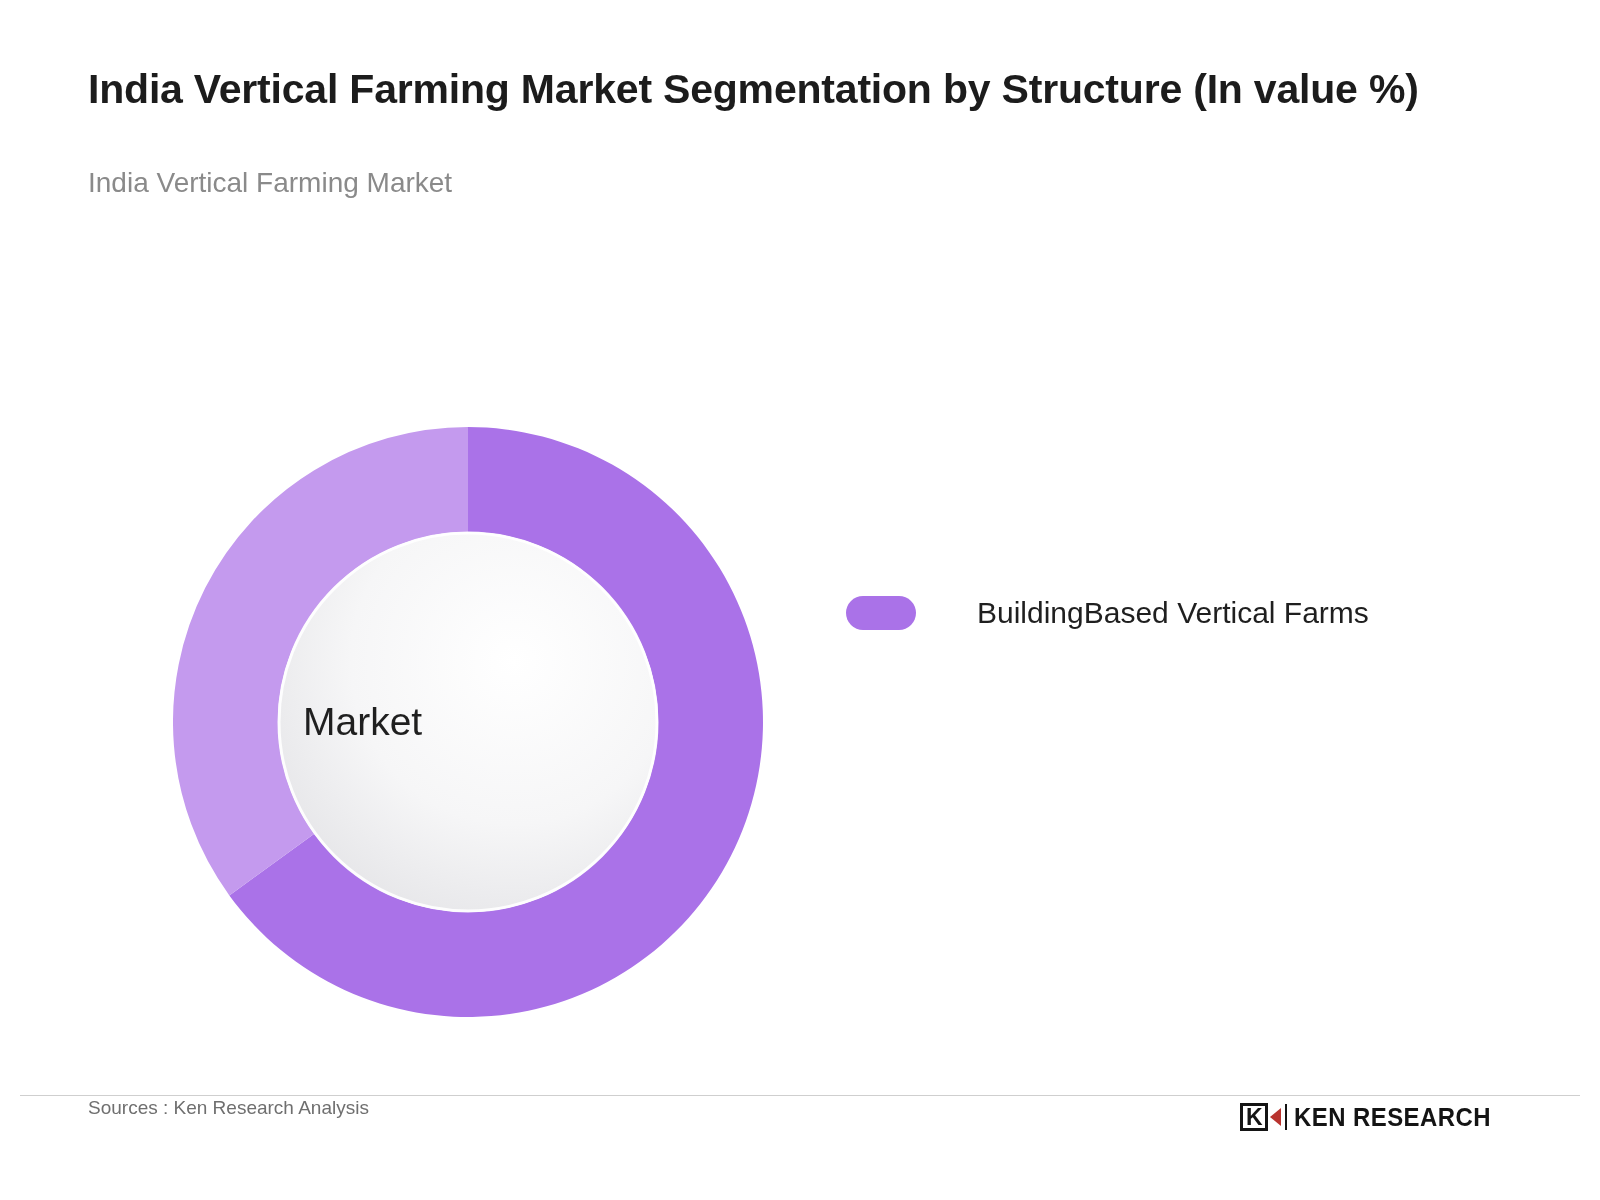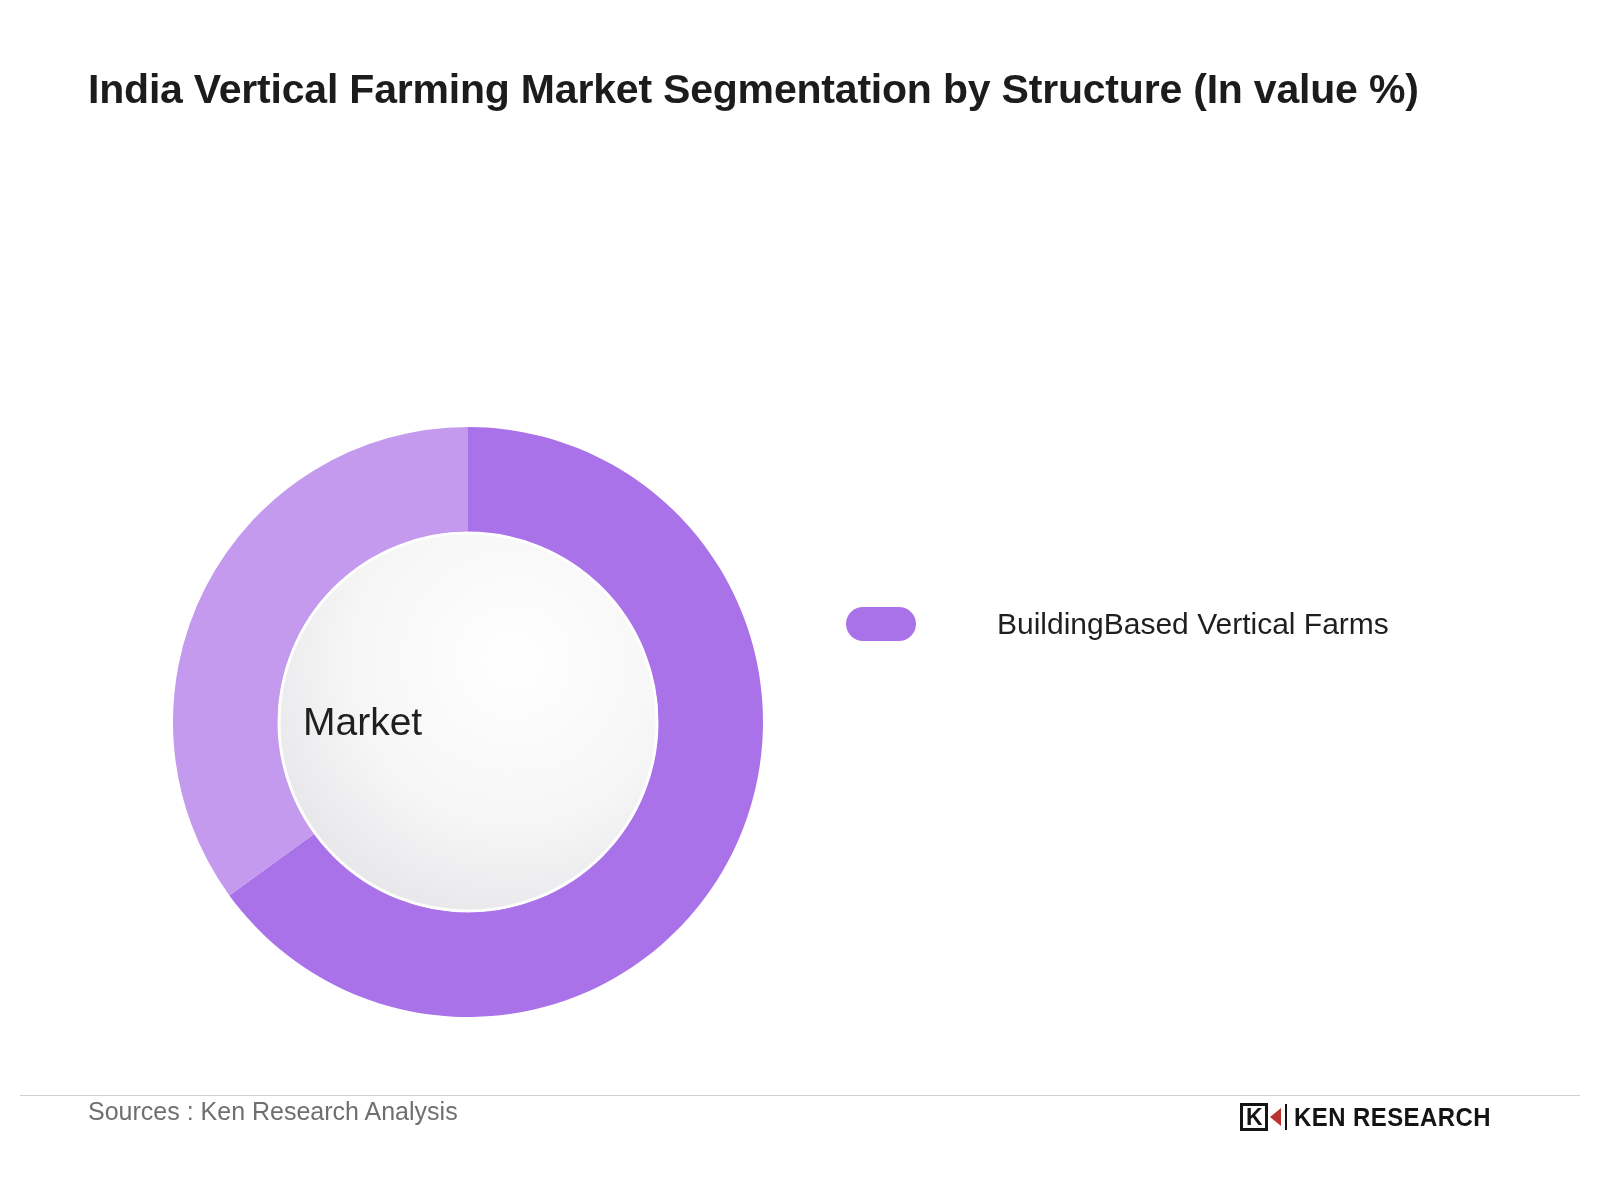--- a/index.html
+++ b/index.html
@@ -72,24 +72,23 @@
 
   
   .legend {
     position: absolute;
     left: 846px;
     top: 585px;
     width: 640px;
   }
   .legend-row {
     display: flex;
-    align-items: flex-end;
+    align-items: center;
     height: 56px;
     margin-bottom: 28px;
-    gap: 20px;
   }
   .legend-swatch {
     width: 70px;
     height: 34px;
     border-radius: 17px;
     flex: 0 0 auto;
   }
   .legend-label {
     margin-left: 61px;
     font-size: 30px;
@@ -103,21 +102,21 @@
     left: 20px;
     top: 1095px;
     width: 1560px;
     height: 1px;
     background: #cfcfcf;
   }
   .footer-source {
     position: absolute;
     left: 88px;
     top: 1097px;
-    font-size: 25px;
+    font-size: 19px;
     color: #6f6f6f;
   }
   .logo {
     position: absolute;
     right: 92px;
     top: 1100px;
     display: flex;
     align-items: center;
     height: 34px;
   }
@@ -168,20 +167,21 @@
   }
 </style>
 </head>
 <body>
 
 <div class="slide">
 
   <div class="header">
     <h1 class="title">India Vertical Farming Market Segmentation by Structure (In value %)</h1>
     <div class="subtitle">
+      <div>India Vertical Farming Market</div>
     </div>
   </div>
 
   <div class="donut-wrap">
     <svg class="donut-svg" viewBox="0 0 590 590">
       <defs>
         <radialGradient id="holeGrad" cx="62%" cy="34%" r="78%">
           <stop offset="0%" stop-color="#ffffff"></stop>
           <stop offset="55%" stop-color="#f6f6f7"></stop>
           <stop offset="100%" stop-color="#e3e3e6"></stop>

